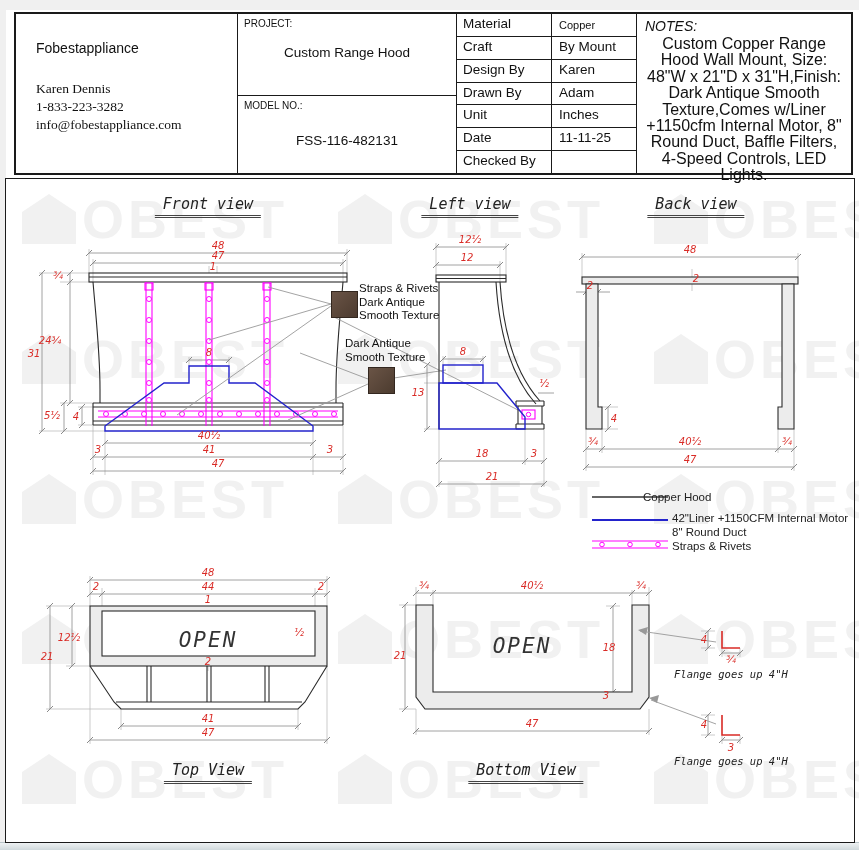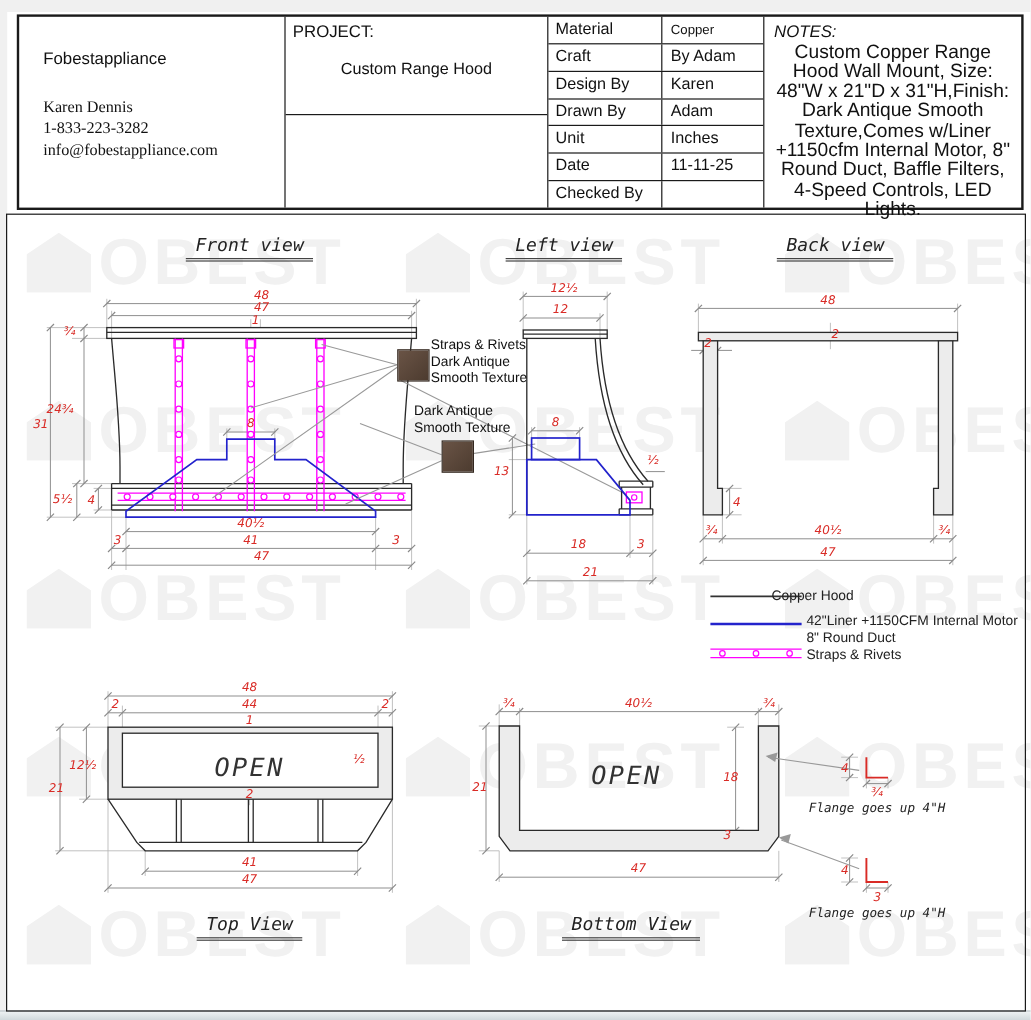--- a/index.html
+++ b/index.html
@@ -21,21 +21,21 @@
   .tb-col{position:absolute;top:0;bottom:0;border-right:1.5px solid #1a1a1a;box-sizing:border-box;}
   .tb-company{left:0;width:222px;}
   .tb-project{left:222px;width:219px;}
   .tb-table{left:441px;width:180px;display:flex;flex-direction:column;}
   .tb-notes{left:621px;width:214px;border-right:none;}
   .company-name{margin:26px 0 0 20px;font-size:14px;}
   .contact{margin:24px 0 0 20px;font-size:13.5px;line-height:18px;font-family:Liberation Serif, serif;}
   .tb-cell{position:relative;box-sizing:border-box;}
   .cell-project{height:78px;border-bottom:1.5px solid #1a1a1a;}
   .cell-model{height:81px;}
-  .tb-label{display:block;margin:4px 0 0 6px;font-size:14px;}
+  .tb-label{display:block;margin:4px 0 0 6px;font-size:10px;}
   .tb-center{text-align:center;margin-top:16px;font-size:13.5px;}
   .tb-row{flex:1;display:flex;border-bottom:1px solid #1a1a1a;box-sizing:border-box;}
   .tb-row:last-child{border-bottom:none;}
   .tb-row .lbl{width:95px;border-right:1px solid #1a1a1a;padding:2px 0 0 6px;font-size:13.5px;box-sizing:border-box;}
   .tb-row .val{flex:1;padding:2px 0 0 7px;font-size:13.5px;}
   .tb-row .val.small{font-size:11px;padding-top:5px;}
   .notes-label{margin:4px 0 0 8px;font-size:14px;font-style:italic;}
   .notes-text{margin:2px 8px 0 8px;font-size:16px;line-height:16.4px;text-align:center;}
   
   .frame{position:absolute;left:5px;top:178px;width:848px;height:663px;
@@ -142,29 +142,33 @@
         <div>Karen Dennis</div>
         <div>1-833-223-3282</div>
         <div>info@fobestappliance.com</div>
       </div>
     </div>
     <div class="tb-col tb-project">
       <div class="tb-cell cell-project">
         <span class="tb-label">PROJECT:</span>
         <div class="tb-center">Custom Range Hood</div>
       </div>
+      <div class="tb-cell cell-model">
+        <span class="tb-label">MODEL NO.:</span>
+        <div class="tb-center" style="margin-top:22px">FSS-116-482131</div>
+      </div>
     </div>
     <div class="tb-col tb-table">
       <div class="tb-row">
           <div class="lbl">Material</div>
           <div class="val small">Copper</div>
         </div>
       <div class="tb-row">
           <div class="lbl">Craft</div>
-          <div class="val">By Adam</div>
+          <div class="val">By Mount</div>
         </div>
       <div class="tb-row">
           <div class="lbl">Design By</div>
           <div class="val">Karen</div>
         </div>
       <div class="tb-row">
           <div class="lbl">Drawn By</div>
           <div class="val">Adam</div>
         </div>
       <div class="tb-row">

